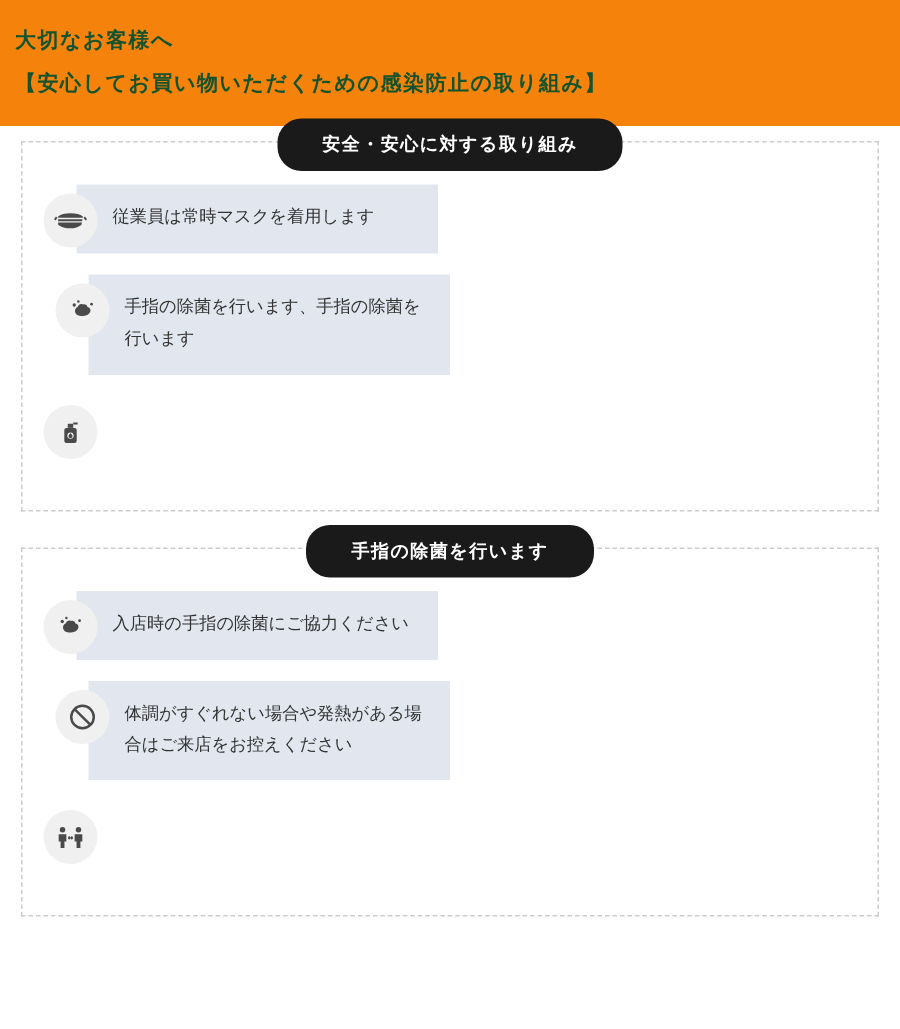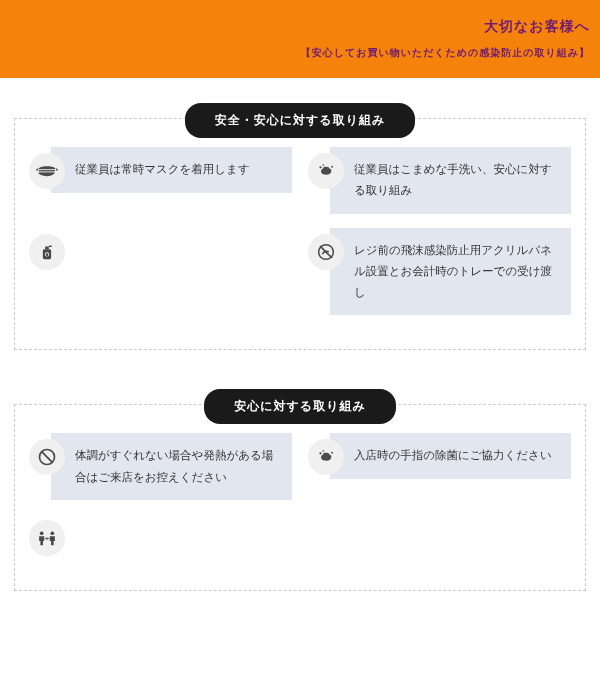--- a/index.html
+++ b/index.html
@@ -11,43 +11,43 @@
     height: 686px;
     background: #ffffff;
     font-family: "Liberation Sans", sans-serif;
     color: #333333;
     overflow: hidden;
   }
 
   
   .banner {
     background: #f5820a;
-    color: #701a75;
-    text-align: right;
+    color: #14532d;
+    text-align: left;
     padding: 16px 10px 18px;
     box-sizing: border-box;
   }
   .banner-line1 {
     font-size: 14px;
     font-weight: bold;
     letter-spacing: 1px;
     line-height: 1.5;
   }
   .banner-line2 {
-    font-size: 10px;
+    font-size: 14px;
     font-weight: bold;
     letter-spacing: 1px;
     line-height: 1.5;
     margin-top: 8px;
   }
 
   
   .section {
     position: relative;
-    margin: 40px 14px 0;
+    margin: 10px 14px 0;
     border: 1px dashed #cccccc;
     box-sizing: border-box;
     padding: 28px 14px 20px;
   }
   .section-title-wrap {
     position: absolute;
     top: -16px;
     left: 0;
     right: 0;
     display: flex;
@@ -60,20 +60,21 @@
     font-weight: bold;
     border-radius: 16px;
     padding: 9px 30px;
     letter-spacing: 1px;
     white-space: nowrap;
   }
 
   .grid {
     display: flex;
     flex-wrap: wrap;
+    flex-direction: column;
   }
   .cell {
     width: 50%;
     box-sizing: border-box;
     display: flex;
     align-items: flex-start;
     padding: 0 8px 14px 0;
   }
   .cell:nth-child(even) {
     padding: 0 0 14px 8px;
@@ -138,78 +139,68 @@
 
     <div class="cell">
       <div class="icon-badge">
         <svg width="22" height="22" viewBox="0 0 24 24" aria-hidden="true">
           <path d="M7 14c-1-2 0-4 1.5-4.5.6-2 2.6-2.6 3.8-1.8 1.4-.7 3 .2 3.3 1.7 1.6.2 2.6 1.8 2.1 3.4-.6 2-2.7 3.2-5.2 3.2S7.8 15.7 7 14z" fill="#4a4a4a"></path>
           <circle cx="6" cy="8" r="1.2" fill="#4a4a4a"></circle>
           <circle cx="18.6" cy="7.4" r="1" fill="#4a4a4a"></circle>
           <circle cx="9" cy="5.4" r="0.9" fill="#4a4a4a"></circle>
         </svg>
       </div>
-      <div class="cell-text">従業員はこまめな手洗い、安心に対する取り組み</div>
+      <div class="cell-text">手指の除菌を行います、手指の除菌を行います</div>
     </div>
 
     <div class="cell">
       <div class="icon-badge">
         <svg width="22" height="22" viewBox="0 0 24 24" aria-hidden="true">
           <rect x="7.5" y="9" width="9" height="11" rx="1.6" fill="#4a4a4a"></rect>
           <rect x="10" y="6" width="4" height="3" fill="#4a4a4a"></rect>
           <path d="M14 5h3.2v1.6H14z" fill="#4a4a4a"></path>
           <circle cx="12" cy="14.6" r="2.3" fill="#f0f0f0"></circle>
           <path d="M12 12.8c.9 1 1.4 1.6 1.4 2.2a1.4 1.4 0 0 1-2.8 0c0-.6.5-1.2 1.4-2.2z" fill="#4a4a4a"></path>
         </svg>
       </div>
     </div>
 
-    <div class="cell">
-      <div class="icon-badge">
-        <svg width="22" height="22" viewBox="0 0 24 24" aria-hidden="true">
-          <circle cx="12" cy="12" r="8" fill="none" stroke="#4a4a4a" stroke-width="1.6"></circle>
-          <path d="M8 14.5c1-2.2 3-3.4 5-3.3.8 0 1.6.2 2.2.6" fill="none" stroke="#4a4a4a" stroke-width="1.6"></path>
-          <path d="M5.5 5.5 18.5 18.5" stroke="#4a4a4a" stroke-width="1.8"></path>
-        </svg>
-      </div>
-      <div class="cell-text">レジ前の飛沫感染防止用アクリルパネル設置とお会計時のトレーでの受け渡し</div>
-    </div>
 
   </div>
 </div>
 
 <div class="spacer"></div>
 
 <div class="section">
   <div class="section-title-wrap">
-    <div class="section-title">安心に対する取り組み</div>
+    <div class="section-title">手指の除菌を行います</div>
   </div>
   <div class="grid">
 
-
-    <div class="cell">
-      <div class="icon-badge">
-        <svg width="22" height="22" viewBox="0 0 24 24" aria-hidden="true">
-          <circle cx="12" cy="12" r="8.2" fill="none" stroke="#4a4a4a" stroke-width="1.8"></circle>
-          <path d="M6.2 6.2 17.8 17.8" stroke="#4a4a4a" stroke-width="1.8"></path>
-        </svg>
-      </div>
-      <div class="cell-text">体調がすぐれない場合や発熱がある場合はご来店をお控えください</div>
-    </div>
 
     <div class="cell">
       <div class="icon-badge">
         <svg width="22" height="22" viewBox="0 0 24 24" aria-hidden="true">
           <path d="M7 14c-1-2 0-4 1.5-4.5.6-2 2.6-2.6 3.8-1.8 1.4-.7 3 .2 3.3 1.7 1.6.2 2.6 1.8 2.1 3.4-.6 2-2.7 3.2-5.2 3.2S7.8 15.7 7 14z" fill="#4a4a4a"></path>
           <circle cx="6" cy="8" r="1.2" fill="#4a4a4a"></circle>
           <circle cx="18.6" cy="7.4" r="1" fill="#4a4a4a"></circle>
           <circle cx="9" cy="5.4" r="0.9" fill="#4a4a4a"></circle>
         </svg>
       </div>
       <div class="cell-text">入店時の手指の除菌にご協力ください</div>
+    </div>
+
+    <div class="cell">
+      <div class="icon-badge">
+        <svg width="22" height="22" viewBox="0 0 24 24" aria-hidden="true">
+          <circle cx="12" cy="12" r="8.2" fill="none" stroke="#4a4a4a" stroke-width="1.8"></circle>
+          <path d="M6.2 6.2 17.8 17.8" stroke="#4a4a4a" stroke-width="1.8"></path>
+        </svg>
+      </div>
+      <div class="cell-text">体調がすぐれない場合や発熱がある場合はご来店をお控えください</div>
     </div>
 
     <div class="cell">
       <div class="icon-badge">
         <svg width="22" height="22" viewBox="0 0 24 24" aria-hidden="true">
           <circle cx="6.2" cy="6.8" r="2" fill="#4a4a4a"></circle>
           <path d="M3.4 10h5.6v5.2H7.6V20H4.8v-4.8H3.4z" fill="#4a4a4a"></path>
           <circle cx="17.8" cy="6.8" r="2" fill="#4a4a4a"></circle>
           <path d="M15 10h5.6v5.2h-1.4V20h-2.8v-4.8H15z" fill="#4a4a4a"></path>
           <path d="M10.4 12.6h3.2M10.4 12.6l1-1M10.4 12.6l1 1M13.6 12.6l-1-1M13.6 12.6l-1 1" stroke="#4a4a4a" stroke-width="1" fill="none"></path>

